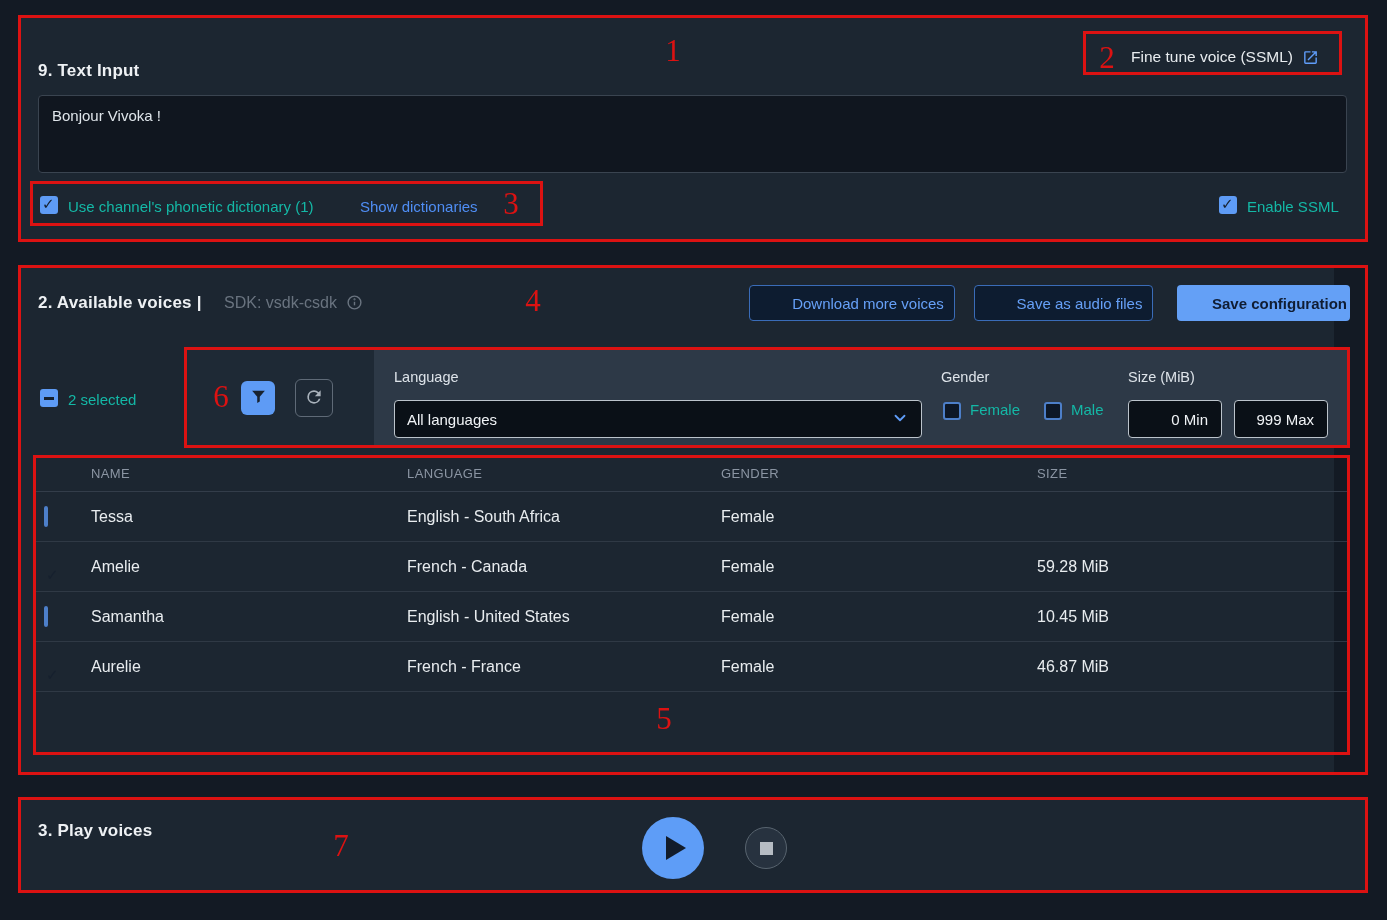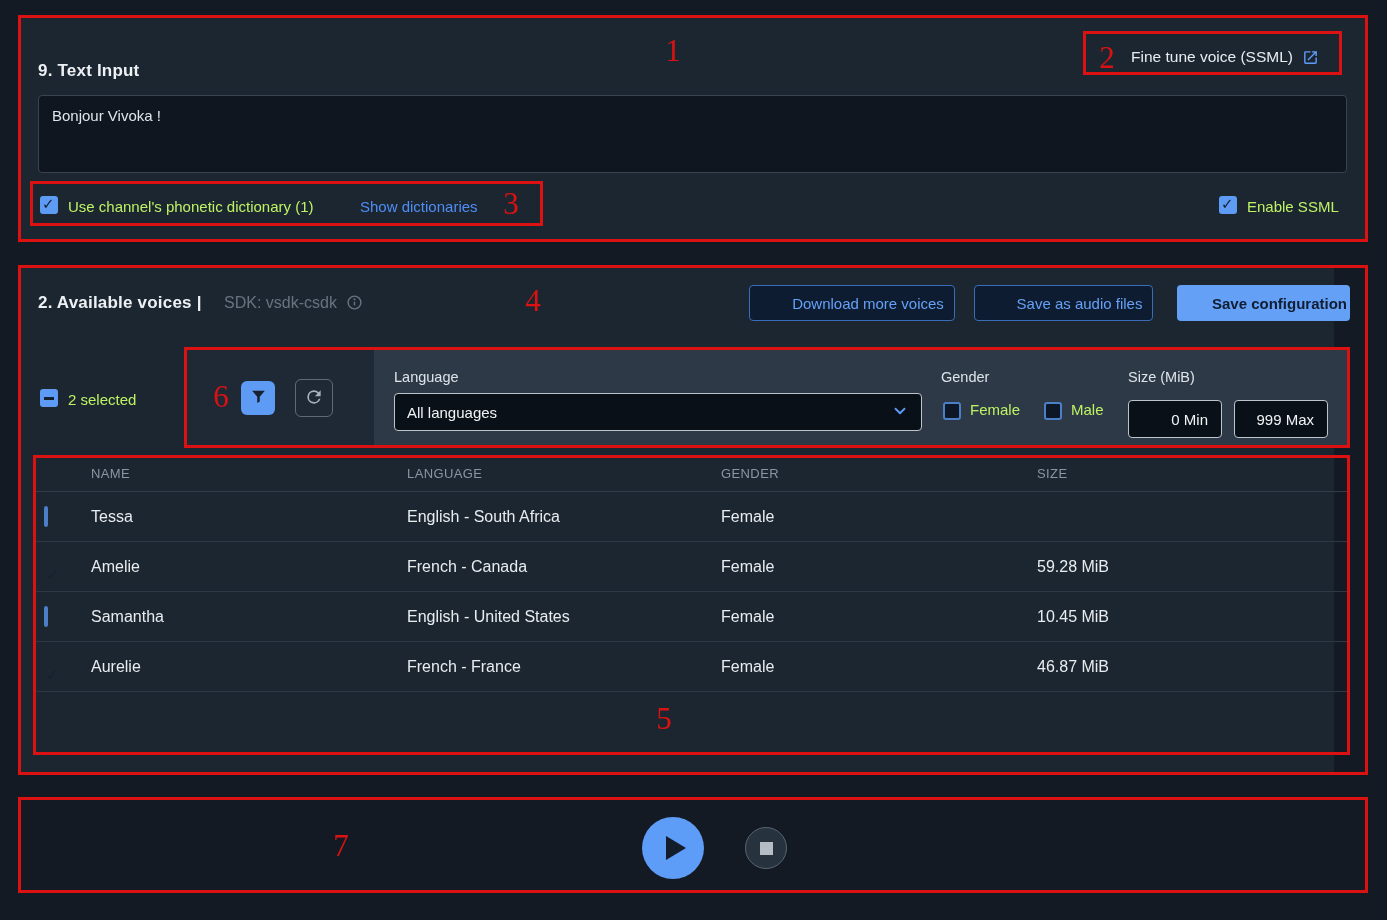--- a/index.html
+++ b/index.html
@@ -35,21 +35,21 @@
   .cb.checked { background:#5e9bf5; }
   .cb.checked::after {
     content:"✓"; position:absolute; left:2px; top:-1px;
     color:#16202e; font-size:15px; font-weight:700;
   }
   .cb.indeterminate { background:#5e9bf5; }
   .cb.indeterminate::after {
     content:""; position:absolute; left:4px; top:8px; width:10px; height:2.5px; background:#16202e;
   }
   .cb.unchecked { background:#0d1726; border:2px solid #4d7fc9; }
-  .cb-label { position:absolute; color:#bef264; }
+  .cb-label { position:absolute; color:#14b8a6; }
 
   
   .sdk-label { position:absolute; left:224px; top:293px; color:#69737f; font-size:16px; }
   .info-icon { position:absolute; left:346px; top:294px; color:#6a7480; }
 
   .btn {
     position:absolute; top:285px; height:36px; border-radius:4px; border:none;
     font-family:inherit; font-size:15px; font-weight:500; cursor:pointer;
     display:flex; align-items:center; justify-content:center;padding-left:32px;
   }
@@ -166,21 +166,21 @@
     </button>
     <button style="position:absolute; left:277px; top:114px; width:38px; height:38px; background:transparent; border:1px solid #5f6a77; border-radius:6px; cursor:pointer; display:flex; align-items:center; justify-content:center;">
       <span>
         <svg width="20" height="20" viewBox="0 0 24 24" fill="#a9b2bb">
             <path d="M17.65 6.35A7.95 7.95 0 0 0 12 4a8 8 0 1 0 7.73 10h-2.08A6 6 0 1 1 12 6c1.66 0 3.15.69 4.24 1.76L13 11h7V4l-2.35 2.35z"></path>
           </svg>
       </span>
     </button>
 
     <span class="field-label" style="left:376px; top:104px;">Language</span>
-    <div class="select" style="left:376px; top:128px;">
+    <div class="select" style="left:376px; top:135px;">
       <span>All languages</span>
       <span class="chev">
         <svg width="18" height="18" viewBox="0 0 24 24" fill="none" stroke="#5f9cf8" stroke-width="2.4" stroke-linecap="round" stroke-linejoin="round">
             <polyline points="6,9 12,15 18,9"></polyline>
           </svg>
       </span>
     </div>
 
     <span class="field-label" style="left:923px; top:104px;">Gender</span>
     <span class="cb unchecked" style="left:925px; top:137px;"></span>
@@ -228,20 +228,23 @@
     <div class="cell"><span class="cb checked"></span></div>
     <div class="cell">Aurelie</div>
     <div class="cell">French - France</div>
     <div class="cell">Female</div>
     <div class="cell">46.87 MiB</div>
   </div>
 </div>
     </div>
   </div>
 
+  <div class="card" id="card3">
+    <div class="section-title" style="left:20px; top:24px;">3. Play voices</div>
+  </div>
   <button class="play-btn">
     <span class="tri"></span>
   </button>
   <button class="stop-btn">
     <span class="sq"></span>
   </button>
 
   <div>
       <div class="ann-box" style="left: 18px; top: 15px; width: 1350px; height: 227px;"></div>
       <div class="ann-box" style="left: 1083px; top: 31px; width: 259px; height: 44px;"></div>

